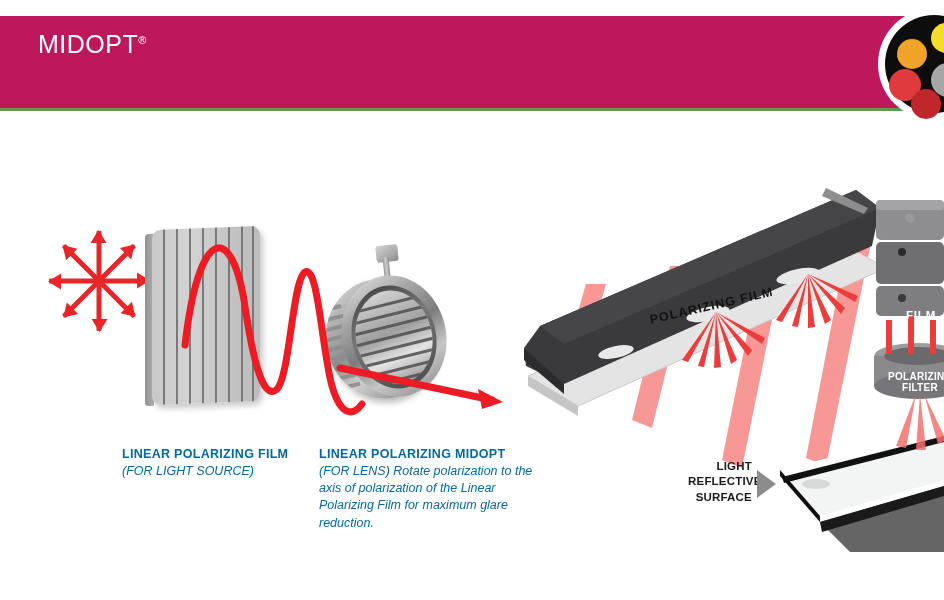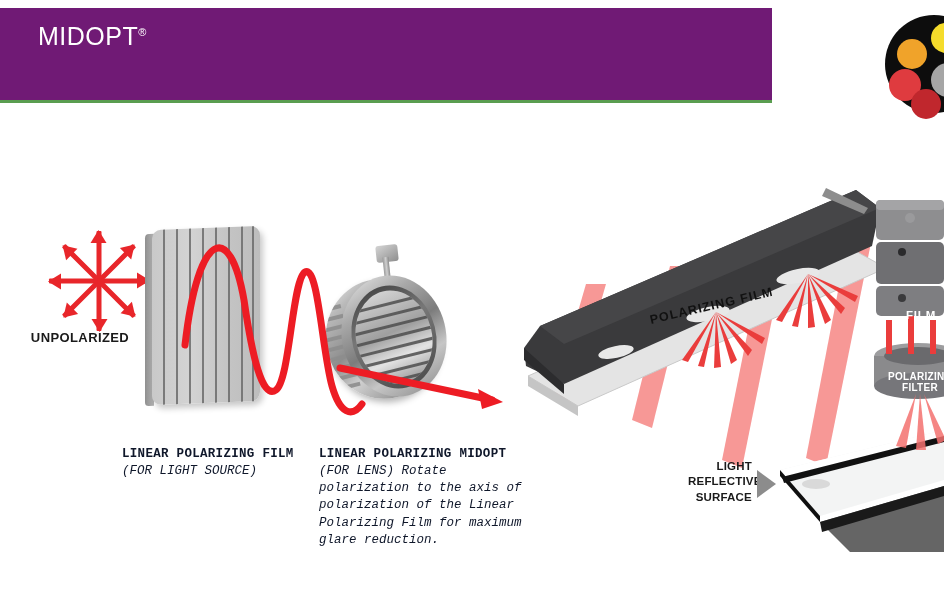--- a/index.html
+++ b/index.html
@@ -5,22 +5,22 @@
   html,body{margin:0;padding:0;}
   body{
     width:944px;height:600px;background:#ffffff;overflow:hidden;
     font-family:"Liberation Sans", sans-serif;
     position:relative;
   }
   #page{position:relative;width:944px;height:600px;background:#fff;overflow:hidden;}
 
   
   .header-band{
-    position:absolute;left:0;top:8px;width:772px;height:95px;
-    background:#701a75;
+    position:absolute;left:0;top:16px;width:944px;height:95px;
+    background:#be185d;
   }
   .header-band:after{
     content:"";position:absolute;left:0;bottom:0;width:100%;height:3px;
     background:#5a9d50;
   }
   .brand-top{
     position:absolute;left:38px;top:14px;
     color:#ffffff;font-size:25px;letter-spacing:0.5px;font-weight:400;
     font-family:"Liberation Sans", sans-serif;
   }
@@ -118,21 +118,21 @@
   }
   .filter-knob{
     position:absolute;left:54px;top:0px;width:22px;height:17px;border-radius:3px;
     background:linear-gradient(150deg,#d4d4d4,#8e8e8e);transform:rotate(-6deg);
   }
 
   
   .wave-svg{position:absolute;left:0;top:0;width:540px;height:350px;}
 
   
-  .cap{position:absolute;color:#0f172a;font-family:Liberation Mono, monospace;}
+  .cap{position:absolute;color:#0369a1;}
   .cap .t{font-size:12.5px;font-weight:bold;letter-spacing:0.3px;line-height:1.35;}
   .cap .s{font-size:12.5px;font-style:italic;line-height:1.38;}
 
   .cap-film{left:122px;top:446px;width:200px;}
   .cap-filter{left:319px;top:446px;width:215px;}
 
   
   .right-panel{position:absolute;left:520px;top:180px;width:424px;height:420px;overflow:hidden;}
   .right-svg{position:absolute;left:0;top:0;width:424px;height:420px;}
 
@@ -188,21 +188,20 @@
       <div class="ray" style="transform:translate(-50%,0) rotate(0deg);"></div>
       <div class="ray" style="transform:translate(-50%,0) rotate(45deg);"></div>
       <div class="ray" style="transform:translate(-50%,0) rotate(90deg);"></div>
       <div class="ray" style="transform:translate(-50%,0) rotate(135deg);"></div>
       <div class="ray" style="transform:translate(-50%,0) rotate(180deg);"></div>
       <div class="ray" style="transform:translate(-50%,0) rotate(225deg);"></div>
       <div class="ray" style="transform:translate(-50%,0) rotate(270deg);"></div>
       <div class="ray" style="transform:translate(-50%,0) rotate(315deg);"></div>
     </div>
     <div class="burst-label">
-      <div>UNPOLARIZED</div>
     </div>
 
     <div class="film-edge"></div>
     <div class="film">
       <i class="film-line" style="left:11px;"></i>
       <i class="film-line" style="left:24px;"></i>
       <i class="film-line" style="left:37px;"></i>
       <i class="film-line" style="left:50px;"></i>
       <i class="film-line" style="left:63px;"></i>
       <i class="film-line" style="left:76px;"></i>

